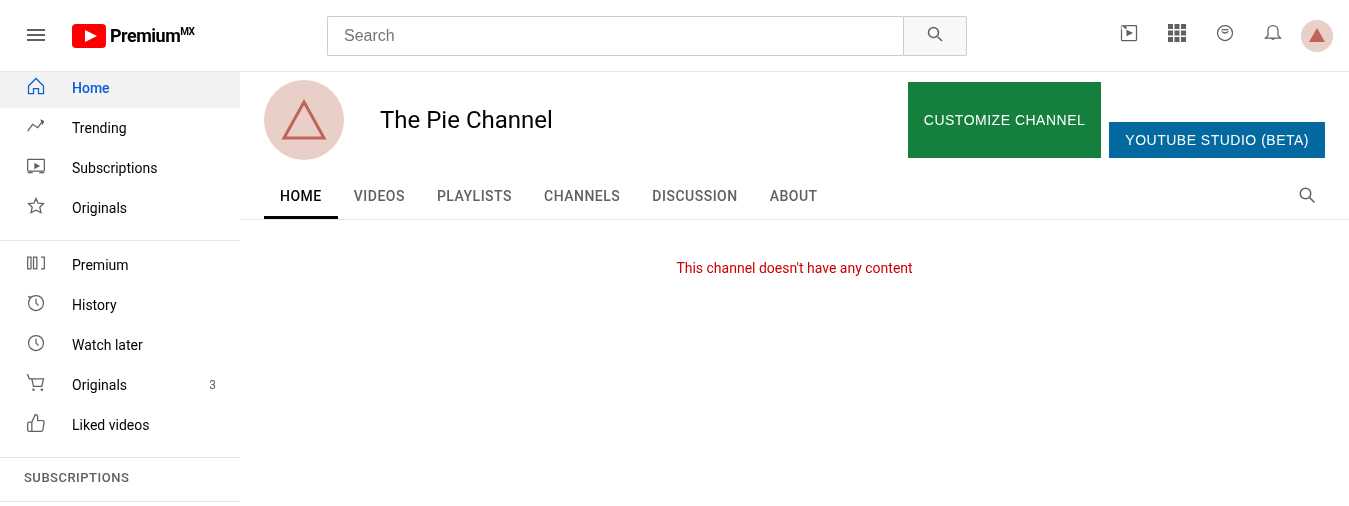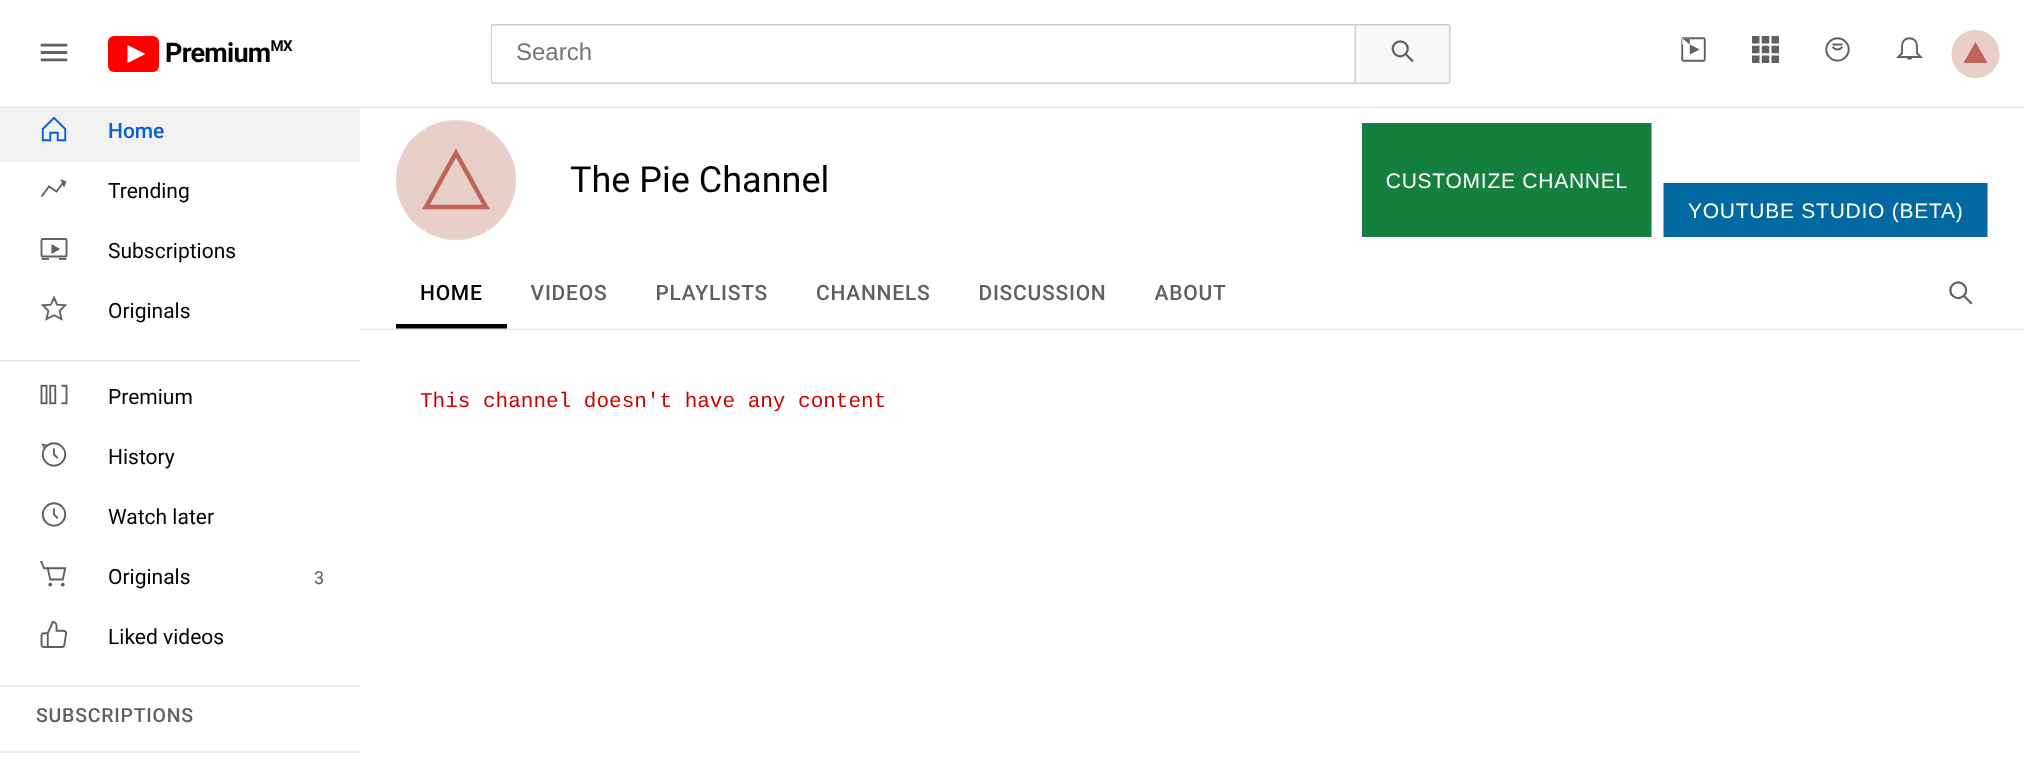--- a/index.html
+++ b/index.html
@@ -266,24 +266,23 @@
       display: flex;
       align-items: center;
       justify-content: center;
       color: #606060;
       font-size: 18px;
     }
 
     
     .empty-state {
       display: flex;
-      justify-content: flex-start;
+      justify-content: center;
       align-items: flex-start;
       padding: 40px;
-      font-family: Liberation Mono, monospace;
     }
     .empty-state-text {
       font-size: 14px;
       color: #cc0000;
     }
 
     
   </style>
 </head>
 <body>

